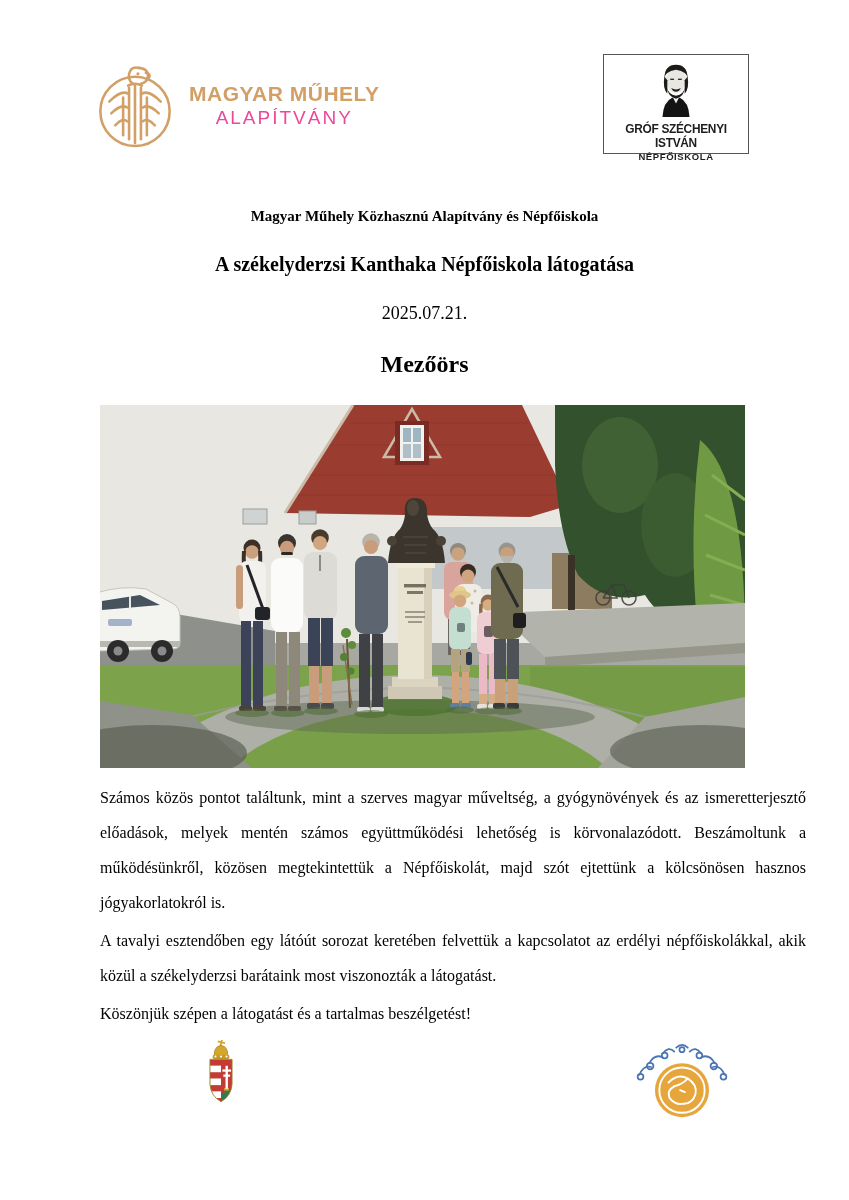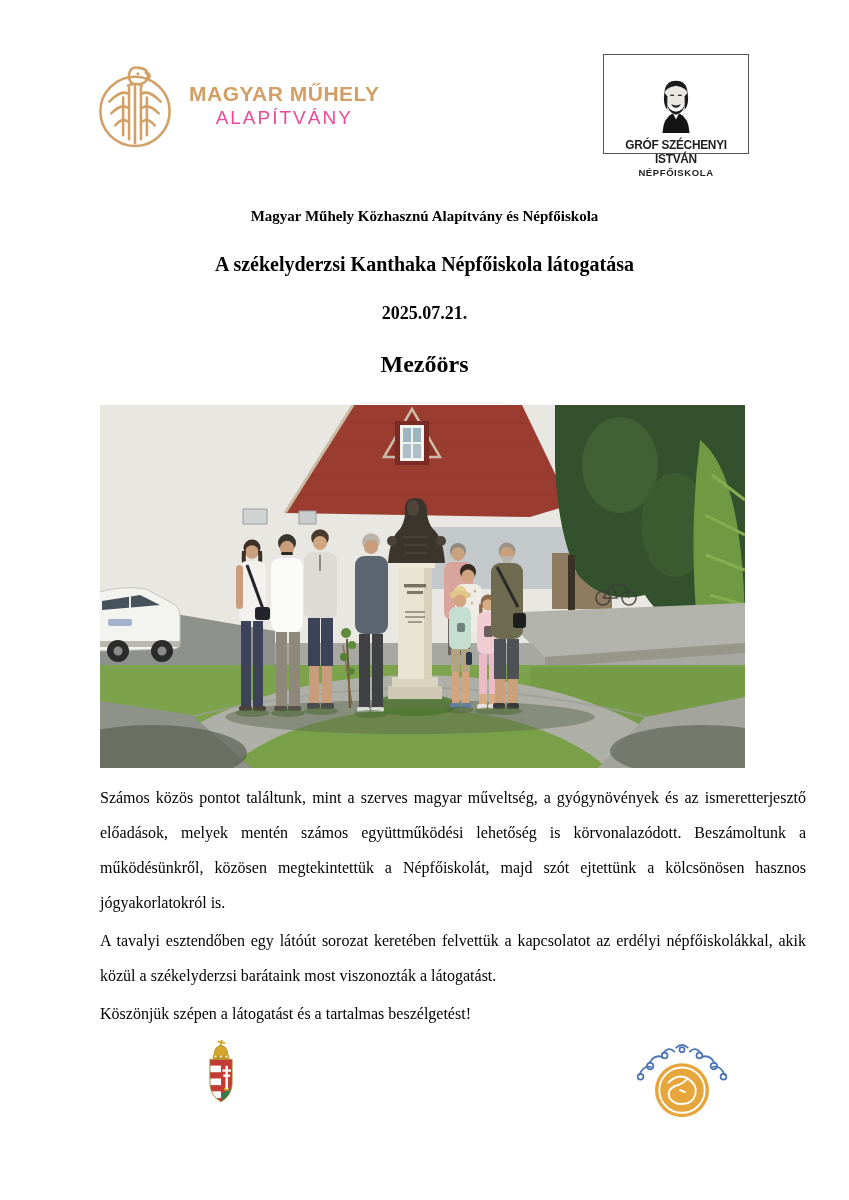--- a/index.html
+++ b/index.html
@@ -9,31 +9,31 @@
   }
   .abs{position:absolute;}
 
   
   .mm-logo{left:95px;top:58px;width:300px;height:95px;display:flex;align-items:center;}
   .mm-text{margin-left:14px;font-family:"Liberation Sans",sans-serif;line-height:1.05;text-align:center;}
   .mm-line1{font-size:21px;font-weight:700;color:#d2a066;letter-spacing:.5px;}
   .mm-line2{font-size:19px;font-weight:400;color:#ec4899;letter-spacing:2px;margin-top:3px;}
 
   .sz-logo{left:603px;top:54px;width:146px;height:100px;border:1.5px solid #555;
-    background:#fff;text-align:center;box-sizing:border-box;padding-top:20px;}
+    background:#fff;text-align:center;box-sizing:border-box;padding-top:4px;}
   .sz-line1{font-family:"Liberation Sans",sans-serif;font-size:12.5px;font-weight:700;
     color:#1d1d1d;letter-spacing:-0.3px;transform:scaleX(.95);margin-top:1px;}
   .sz-line2{font-family:"Liberation Sans",sans-serif;font-size:9.5px;font-weight:700;
     color:#1d1d1d;letter-spacing:.6px;margin-top:1px;}
 
   
   .titles{left:0;top:208px;width:849px;text-align:center;}
   .t-main{font-size:15px;font-weight:700;margin:0 0 28px 0;}
   .t-sub{font-size:20px;font-weight:700;margin:0 0 27px 0;}
-  .t-date{font-size:18px;font-weight:700;margin:0 0 27px 0;}
+  .t-date{font-size:18px;font-weight:400;margin:0 0 27px 0;}
   .t-loc{font-size:24px;font-weight:700;margin:0;}
 
   
   .photo{left:100px;top:405px;width:645px;height:363px;}
   .photo svg{display:block;}
 
   
   .body-text{left:100px;top:780px;width:706px;font-size:16px;line-height:35px;
     text-align:justify;}
   .body-text p{margin:0 0 3px 0;}

